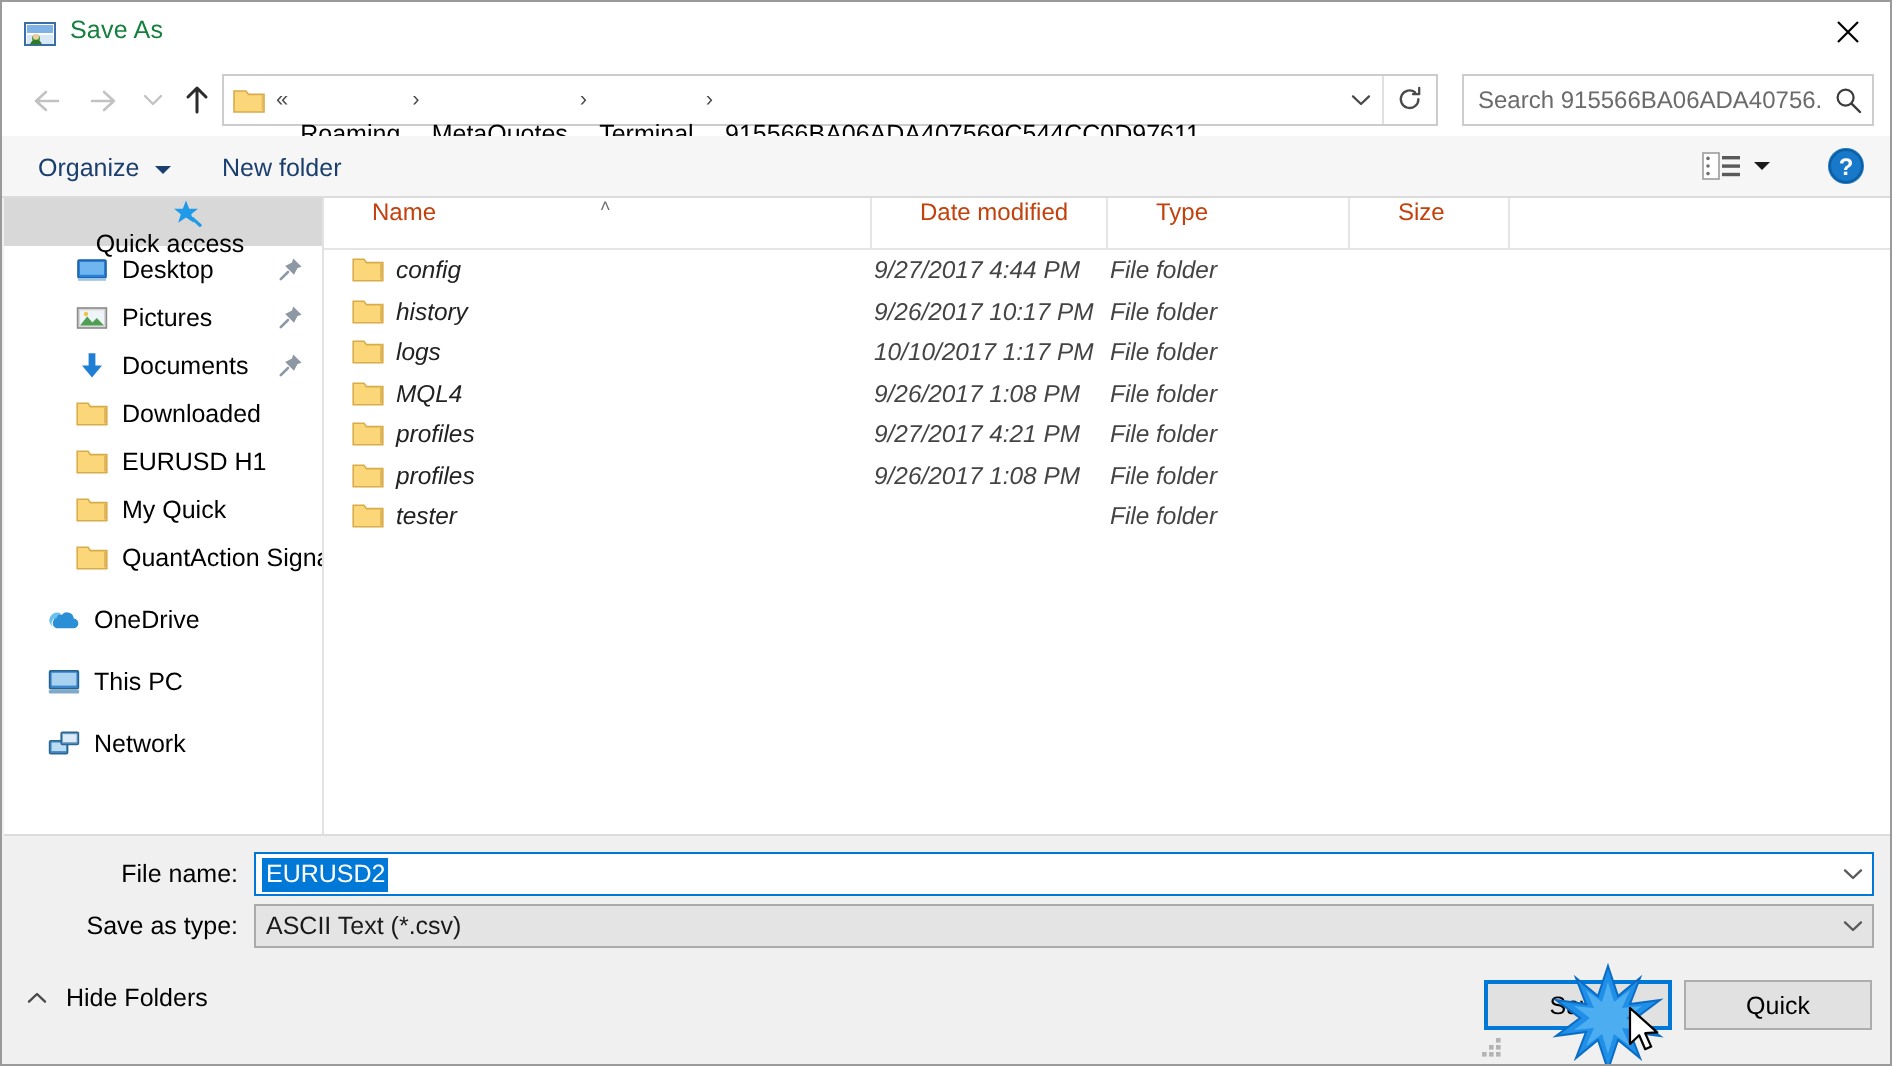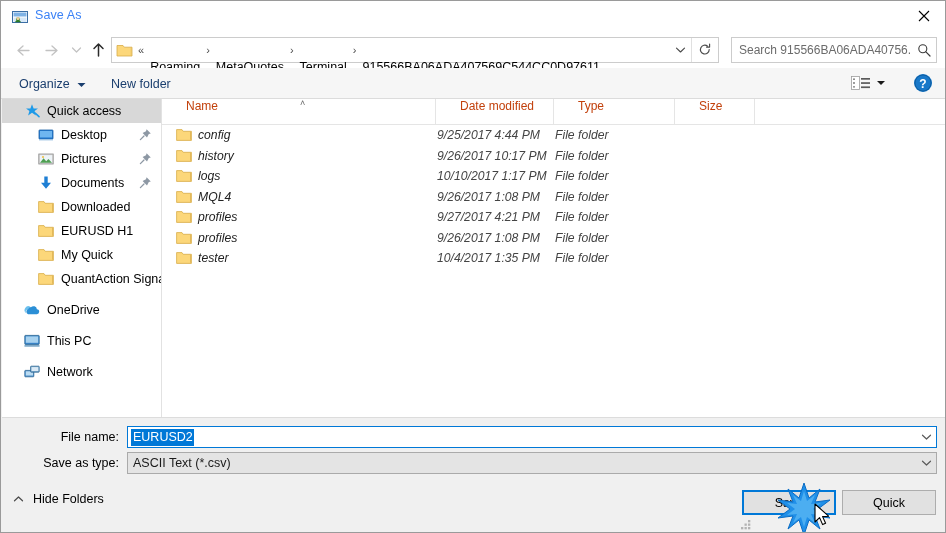--- a/index.html
+++ b/index.html
@@ -25,21 +25,21 @@
     width: 946px; height: 31px;
     background: #ffffff;
     box-sizing: border-box;
   }
   #title-icon {
     position: absolute; left: 11px; top: 8px;
     width: 16px; height: 16px;
   }
   #title-text {
     position: absolute; left: 34px; top: 7px;
-    font-size: 12.5px; color: #3b82f6;
+    font-size: 12.5px; color: #15803d;
     letter-spacing: .1px;
   }
   #close-btn {
     position: absolute; right: 0; top: 0;
     width: 46px; height: 30px;
     display: flex; align-items: center; justify-content: center;
     cursor: default;
   }
   #close-btn svg { display:block; }
 
@@ -152,21 +152,21 @@
     background: #ffffff;
     overflow: hidden;
   }
   .nav-item {
     position: relative;
     height: 24px;
     display: flex; align-items: center;
     font-size: 12.5px; color: #000;
     white-space: nowrap;
   }
-  .nav-item.selected { background: #d8d8d8; }
+  .nav-item.selected { background: #d8d8d8; flex-direction: column; }
   .nav-icon {
     width: 16px; height: 16px; flex: 0 0 auto;
     display: flex; align-items: center; justify-content: center;
   }
   .nav-label { flex: 0 0 auto; }
   .pin-icon {
     position: absolute; right: 9px; top: 5px;
     width: 13px; height: 13px;
   }
   .lvl0 .nav-icon { margin-left: 22px; }
@@ -579,21 +579,21 @@
         </div>
         <div id="sort-caret">˄</div>
       </div>
     <div id="rows-container">
         <div class="row">
           <span class="row-folder-icon"><svg width="16" height="14" viewBox="0 0 16 14">
               <path d="M0.6 1.6 H6 L7.2 3.3 H15.4 V12.4 H0.6 Z" fill="#fcd77a" stroke="#d8ac49" stroke-width="0.8"></path>
               <path d="M14.5 3.9 V11.7" stroke="#e0b455" stroke-width="0.9"></path>
             </svg></span>
           <div class="cell" style="left: 36px; width: 237px;">config</div>
-          <div class="cell dim" style="left: 275px; width: 118px;">9/25/2017 4:44 PM</div>
+          <div class="cell dim" style="left: 275px; width: 118px;">9/27/2017 4:44 PM</div>
           <div class="cell dim" style="left: 393px; width: 119px;">File folder</div>
           <div class="cell dim" style="left: 514px; width: 78px;"></div>
         </div>
         <div class="row">
           <span class="row-folder-icon"><svg width="16" height="14" viewBox="0 0 16 14">
               <path d="M0.6 1.6 H6 L7.2 3.3 H15.4 V12.4 H0.6 Z" fill="#fcd77a" stroke="#d8ac49" stroke-width="0.8"></path>
               <path d="M14.5 3.9 V11.7" stroke="#e0b455" stroke-width="0.9"></path>
             </svg></span>
           <div class="cell" style="left: 36px; width: 237px;">history</div>
           <div class="cell dim" style="left: 275px; width: 118px;">9/26/2017 10:17 PM</div>
@@ -639,21 +639,20 @@
           <div class="cell dim" style="left: 275px; width: 118px;">9/26/2017 1:08 PM</div>
           <div class="cell dim" style="left: 393px; width: 119px;">File folder</div>
           <div class="cell dim" style="left: 514px; width: 78px;"></div>
         </div>
         <div class="row">
           <span class="row-folder-icon"><svg width="16" height="14" viewBox="0 0 16 14">
               <path d="M0.6 1.6 H6 L7.2 3.3 H15.4 V12.4 H0.6 Z" fill="#fcd77a" stroke="#d8ac49" stroke-width="0.8"></path>
               <path d="M14.5 3.9 V11.7" stroke="#e0b455" stroke-width="0.9"></path>
             </svg></span>
           <div class="cell" style="left: 36px; width: 237px;">tester</div>
-          <div class="cell dim" style="left: 275px; width: 118px;">10/4/2017 1:35 PM</div>
           <div class="cell dim" style="left: 393px; width: 119px;">File folder</div>
           <div class="cell dim" style="left: 514px; width: 78px;"></div>
         </div>
       </div>
   </div>
 
   <div id="form-sep"></div>
   <div id="bottom">
 
     <div class="form-label" id="lbl-filename">File name:</div>

